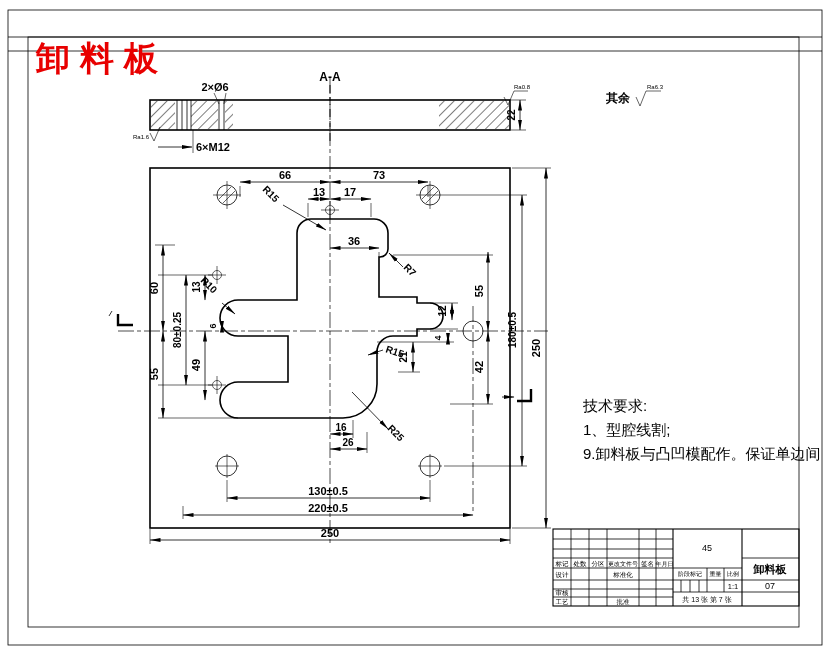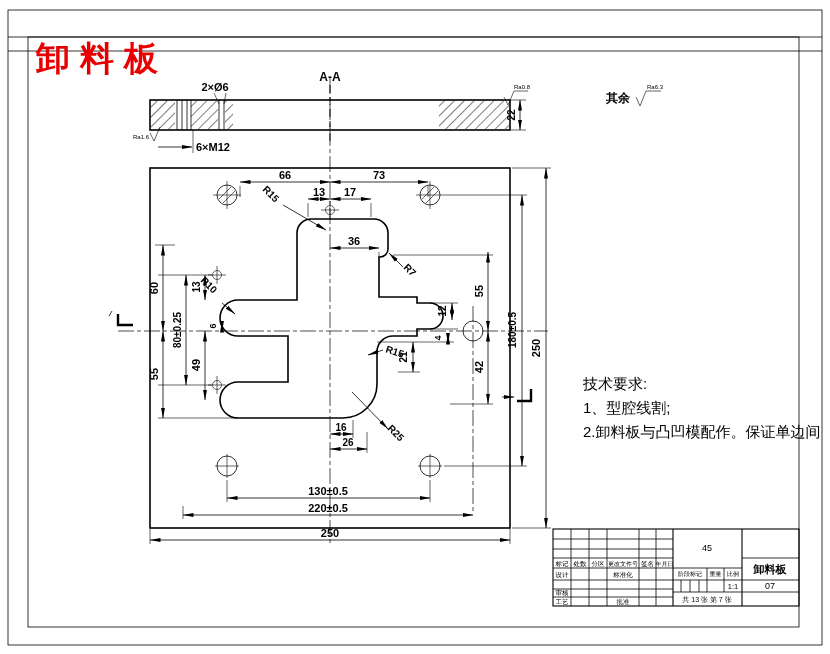--- a/index.html
+++ b/index.html
@@ -1,21 +1,21 @@
 <!DOCTYPE html>
 <html><head>
 <meta charset="utf-8">
 <style>
   html,body{margin:0;padding:0;background:#fff;}
   .canvas{position:relative;width:830px;height:654px;background:#fff;overflow:hidden;
           font-family:"Liberation Sans",sans-serif;}
   .canvas svg{position:absolute;left:0;top:0;}
   .red-title{position:absolute;left:36px;top:36px;color:#e80000;font-size:34px;font-weight:bold;
              letter-spacing:10px;font-family:"Liberation Serif",serif;white-space:nowrap;}
-  .tech{position:absolute;left:583px;top:372px;width:235px;color:#000;font-size:15px;
+  .tech{position:absolute;left:583px;top:394px;width:235px;color:#000;font-size:15px;
         line-height:24px;font-family:"Liberation Sans",sans-serif;}
   .tech span{display:block;white-space:nowrap;}
   
   .thick{stroke:#000;stroke-width:1.6;fill:none;}
   .med{stroke:#000;stroke-width:1.1;fill:none;}
   .thin{stroke:#000;stroke-width:0.8;fill:none;}
   .hair{stroke:#000;stroke-width:0.6;fill:none;}
   .cl{stroke:#000;stroke-width:0.7;fill:none;stroke-dasharray:16 3 4 3;}
   .dash{stroke:#000;stroke-width:0.9;fill:none;stroke-dasharray:8 4;}
   .dim{stroke:#000;stroke-width:0.8;fill:none;marker-start:url(#as);marker-end:url(#ae);}
@@ -322,15 +322,15 @@
     <text x="770" y="573" class="tb11">卸料板</text>
     <text x="770" y="589" class="tb9">07</text>
   </g>
 </svg>
 
 <div class="red-title">卸料板</div>
 
 <div class="tech">
   <span>技术要求:</span>
   <span>1、型腔线割;</span>
-  <span>2.卸料板与凸凹模配作。保证单边间</span>
+  <span>9.卸料板与凸凹模配作。保证单边间</span>
 </div>
 </div>
 
 </body></html>

